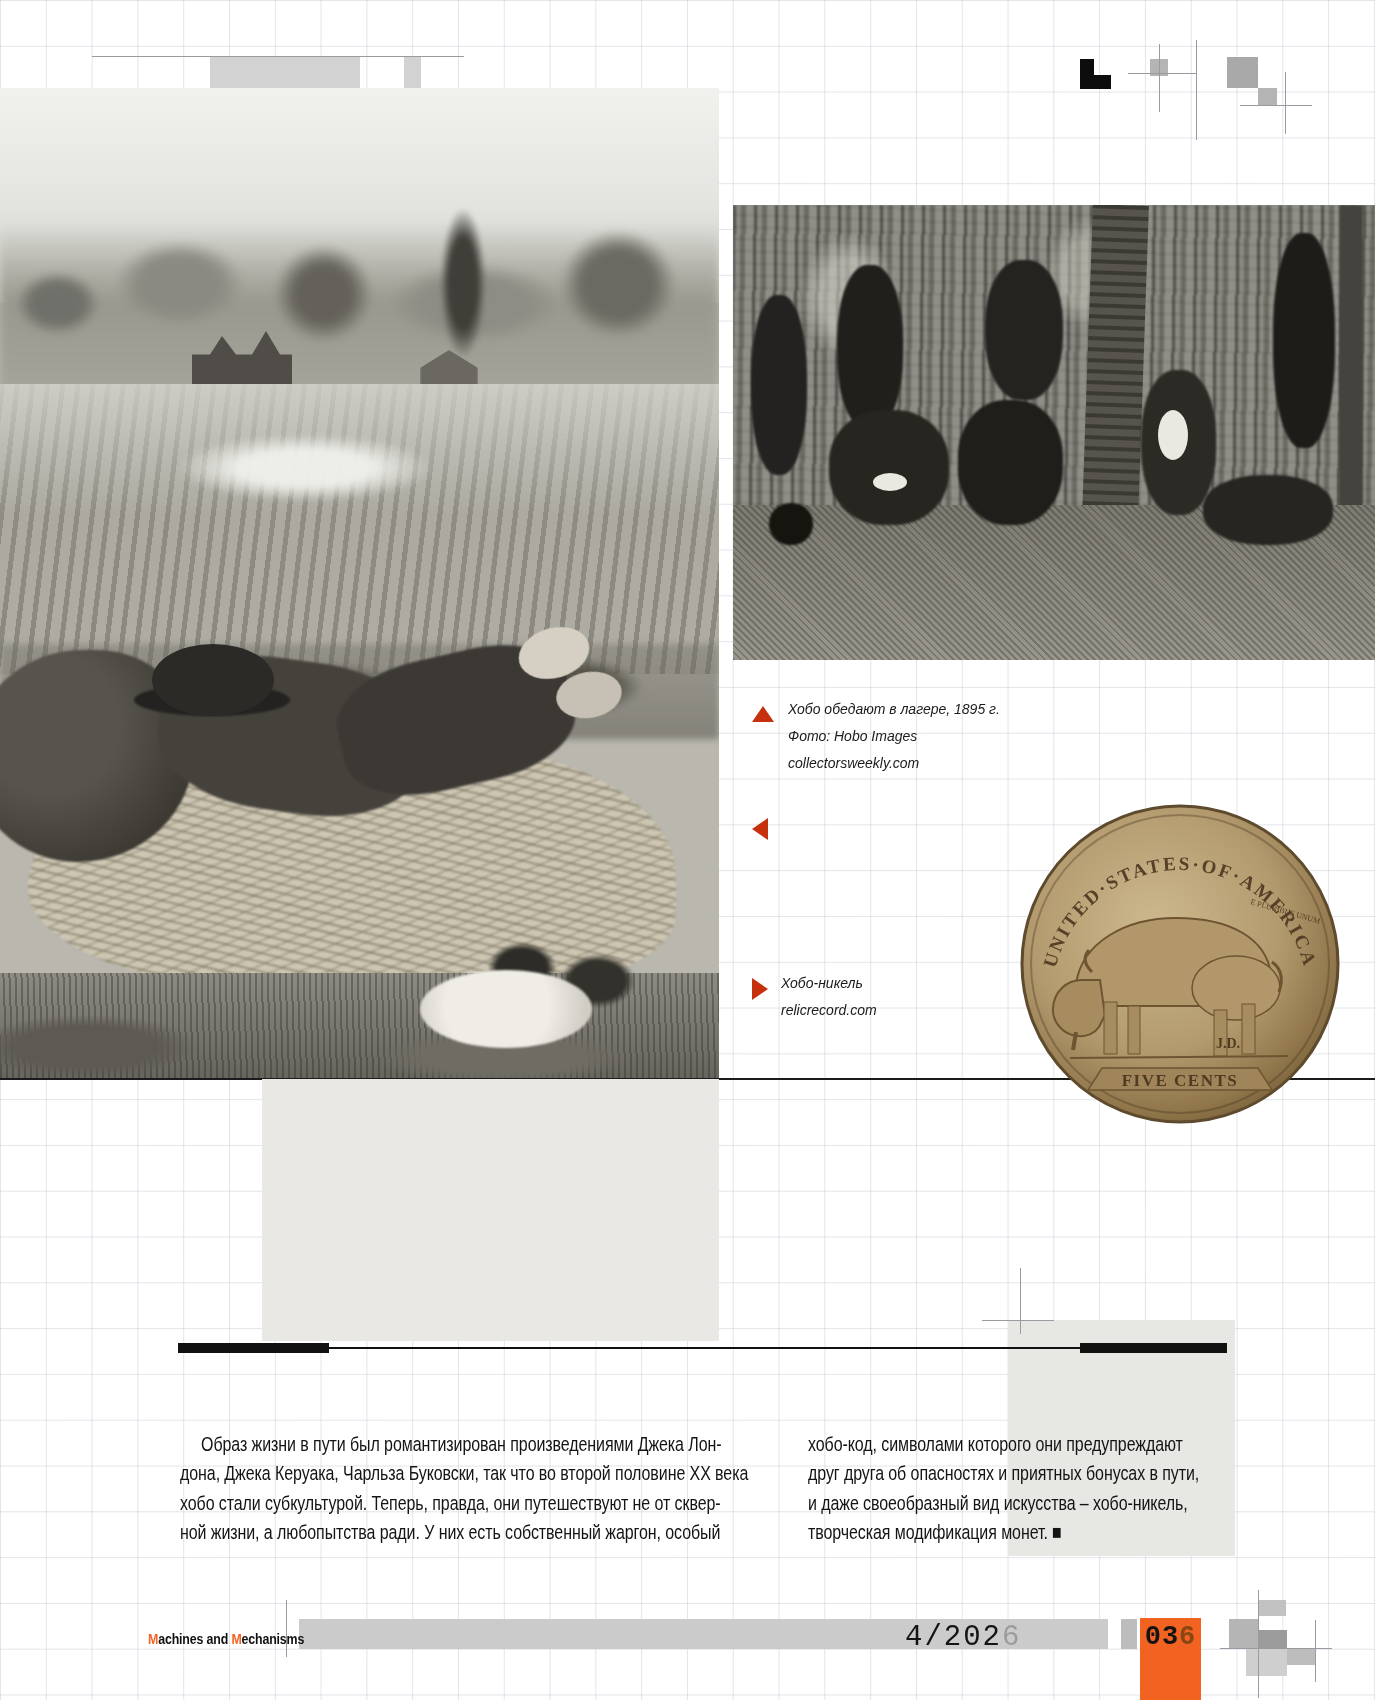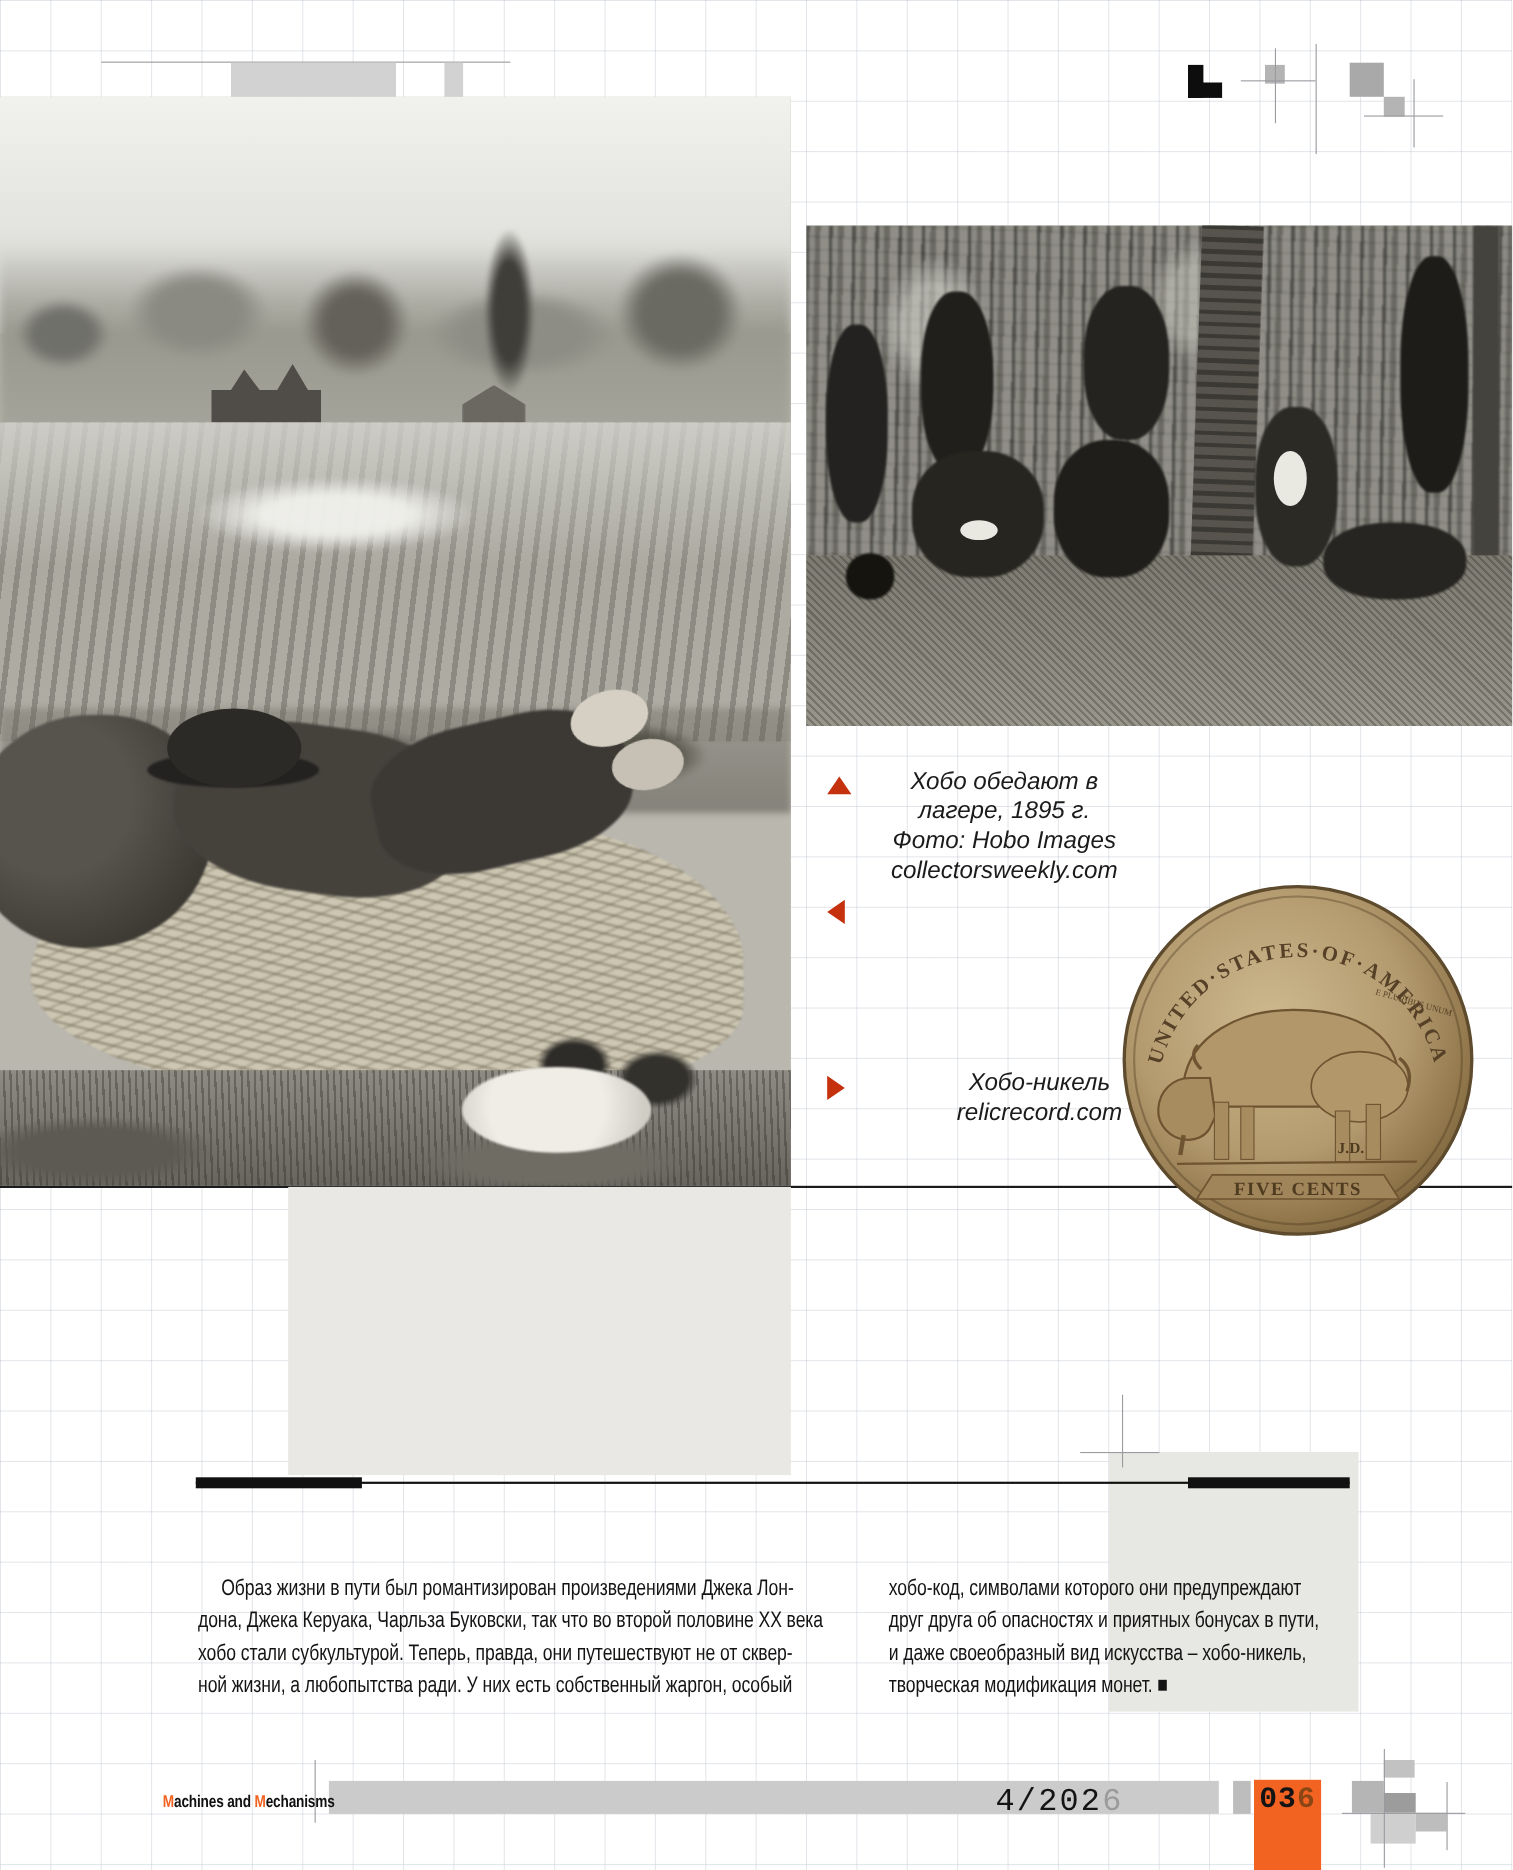--- a/index.html
+++ b/index.html
@@ -107,21 +107,21 @@
   .pr-trunk2{position:absolute;left:606px;top:0;width:24px;height:100%;background:#45433d;filter:blur(.8px);}
   .pr-ground{position:absolute;left:0;top:300px;width:100%;height:155px;
     background-color:#9b998e;
     background-image:
       repeating-linear-gradient(45deg, rgba(30,30,25,.28) 0 2px, transparent 2px 5px),
       linear-gradient(rgba(70,68,60,.35), rgba(150,148,138,.4));
     filter:blur(.5px);}
   .pr-fig{position:absolute;border-radius:45%;filter:blur(.8px);}
   .pr-white{position:absolute;border-radius:50%;background:#e9e8e1;filter:blur(.6px);}
   
-  .caption{position:absolute;width:250px;font-style:italic;font-size:22px;line-height:27px;color:#1b1b1b;text-align:center;}
+  .caption{position:absolute;width:250px;font-style:italic;font-size:14px;line-height:27px;color:#1b1b1b;}
   .tri{position:absolute;width:0;height:0;}
   .tri-up{border-left:11px solid transparent;border-right:11px solid transparent;border-bottom:16px solid #c5300d;}
   .tri-left{border-top:11px solid transparent;border-bottom:11px solid transparent;border-right:16px solid #c5300d;}
   .tri-right{border-top:11px solid transparent;border-bottom:11px solid transparent;border-left:16px solid #c5300d;}
   
   .divider-thin{position:absolute;left:0;top:1078px;width:1375px;height:2px;background:#1b1b1b;}
   .head-gray{position:absolute;left:262px;top:1079px;width:457px;height:262px;background:#e9e8e5;}
   .right-gray{position:absolute;left:1008px;top:1320px;width:227px;height:236px;background:#e7e7e4;}
   .headline{position:absolute;left:150px;top:1127px;width:1075px;text-align:center;color:#0c0c0c;}
   .hl1{font-size:47px;font-weight:400;line-height:52px;transform:scaleX(.83);letter-spacing:.5px;}
@@ -212,21 +212,21 @@
   </div>
 
   <div class="tri tri-up" style="left:752px;top:706px;"></div>
   <div class="caption" style="left:788px;top:696px;">
     <div>Хобо обедают в лагере, 1895 г.</div>
     <div>Фото: Hobo Images</div>
     <div>collectorsweekly.com</div>
   </div>
   <div class="tri tri-left" style="left:752px;top:818px;"></div>
   <div class="tri tri-right" style="left:752px;top:978px;"></div>
-  <div class="caption" style="left:820px;top:970px;">
+  <div class="caption" style="left:781px;top:970px;">
     <div>Хобо-никель</div>
     <div>relicrecord.com</div>
   </div>
 
   <div class="divider-thin"></div>
   <div class="head-gray"></div>
   <div class="right-gray"></div>
   <div class="mark" style="left:1020px;top:1268px;width:1px;height:66px;"></div>
   <div class="mark" style="left:982px;top:1320px;width:72px;height:1px;"></div>
 

